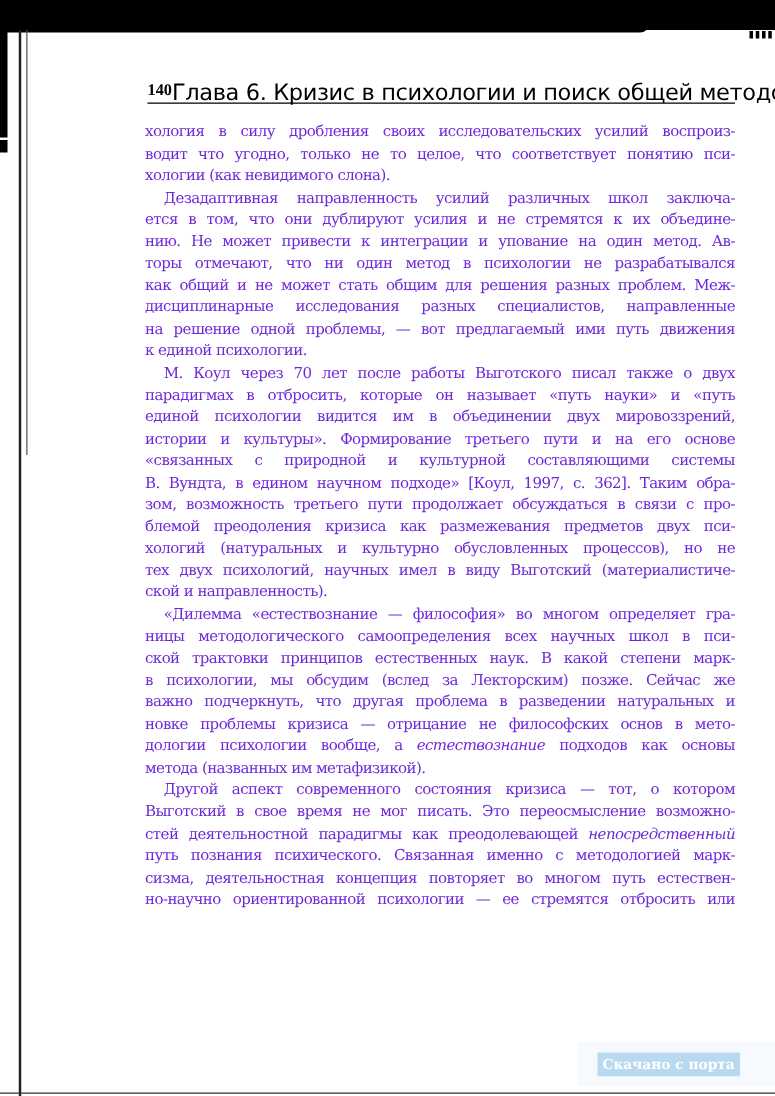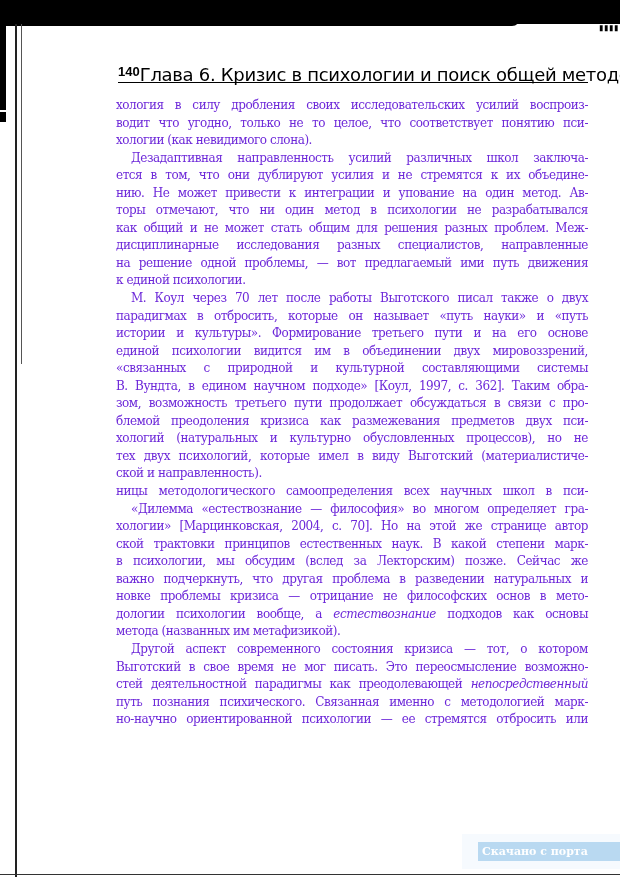--- a/index.html
+++ b/index.html
@@ -6,27 +6,27 @@
   body { width:620px; height:877px; background:#fff; position:relative; overflow:hidden; font-family:"DejaVu Serif", serif; }
   .top-bar { position:absolute; left:0; top:0; width:620px; height:24px; background:#000; }
   .top-bar-bump { position:absolute; left:0; top:18px; width:520px; height:8px; background:#000; border-radius:0 0 40px 0; }
   .left-bar { position:absolute; left:0; top:0; width:6px; height:110px; background:#000; }
   .left-nub { position:absolute; left:0; top:112px; width:6px; height:10px; background:#000; }
   .spine1 { position:absolute; left:15px; top:24px; width:2px; height:853px; background:#222; }
   .spine2 { position:absolute; left:21px; top:24px; width:1px; height:340px; background:#555; }
   .teeth { position:absolute; right:2px; top:22px; font-family:"DejaVu Sans Mono", monospace; font-size:10px; color:#000; letter-spacing:-1px; }
   .bottom-line { position:absolute; left:0; bottom:2px; width:620px; height:1px; background:#333; }
   .header { position:absolute; left:118px; top:64px; width:470px; height:18px; border-bottom:1.5px solid #000; display:flex; }
-  .page-num { font-family:Liberation Sans, sans-serif; font-weight:bold; font-size:13px; width:108px; }
+  .page-num { font-family:Liberation Serif, serif; font-weight:bold; font-size:13px; width:108px; }
   .running-title { font-family:"DejaVu Sans", sans-serif; font-size:18px; letter-spacing:-0.3px; white-space:nowrap; }
   .text { position:absolute; left:116px; top:97px; width:472px; font-size:12px; line-height:17.55px; color:#6d28d9; letter-spacing:-0.45px; }
   .line { white-space:nowrap; display:block; text-align-last:justify; text-align:justify; }
   .line.last { text-align-last:left; }
   .line.indent { text-indent:15px; }
-  .watermark { position:absolute; left:478px; top:842px; width:142px; height:19px; background:#b9d9f1; color:#fff; font-weight:bold; font-size:11px; line-height:19px; padding-left:4px; box-sizing:border-box; white-space:nowrap; overflow:hidden; }
+  .watermark { position:absolute; left:478px; top:842px; width:114px; height:19px; background:#b9d9f1; color:#fff; font-weight:bold; font-size:11px; line-height:19px; padding-left:4px; box-sizing:border-box; white-space:nowrap; overflow:hidden; }
   .watermark-glow { position:absolute; left:462px; top:834px; width:158px; height:35px; background:#f6fafe; }
 </style>
 </head>
 <body>
 
 <div class="top-bar"></div>
 <div class="top-bar-bump"></div>
 <div class="left-bar"></div>
 <div class="left-nub"></div>
 <div class="spine1"></div>
@@ -51,44 +51,44 @@
       <span class="line">нию. Не может привести к интеграции и упование на один метод. Ав-</span>
       <span class="line">торы отмечают, что ни один метод в психологии не разрабатывался</span>
       <span class="line">как общий и не может стать общим для решения разных проблем. Меж-</span>
       <span class="line">дисциплинарные исследования разных специалистов, направленные</span>
       <span class="line">на решение одной проблемы, — вот предлагаемый ими путь движения</span>
       <span class="line last">к единой психологии.</span>
     </div>
     <div>
       <span class="line indent">М. Коул через 70 лет после работы Выготского писал также о двух</span>
       <span class="line">парадигмах в отбросить, которые он называет «путь науки» и «путь</span>
+      <span class="line">единой психологии видится им в объединении двух мировоззрений,</span>
       <span class="line">истории и культуры». Формирование третьего пути и на его основе</span>
-      <span class="line">единой психологии видится им в объединении двух мировоззрений,</span>
       <span class="line">«связанных с природной и культурной составляющими системы</span>
       <span class="line">В. Вундта, в едином научном подходе» [Коул, 1997, с. 362]. Таким обра-</span>
       <span class="line">зом, возможность третьего пути продолжает обсуждаться в связи с про-</span>
       <span class="line">блемой преодоления кризиса как размежевания предметов двух пси-</span>
       <span class="line">хологий (натуральных и культурно обусловленных процессов), но не</span>
-      <span class="line">тех двух психологий, которые имел в виду Выготский (материалистиче-</span>
+      <span class="line">тех двух психологий, научных имел в виду Выготский (материалистиче-</span>
       <span class="line last">ской и направленность).</span>
     </div>
     <div>
+      <span class="line indent">«Дилемма «естествознание — философия» во многом определяет гра-</span>
       <span class="line">ницы методологического самоопределения всех научных школ в пси-</span>
-      <span class="line indent">«Дилемма «естествознание — философия» во многом определяет гра-</span>
-      <span class="line">хологии» [Марцинковская, 2004, с. 70]. Но на этой же странице автор</span>
       <span class="line">ской трактовки принципов естественных наук. В какой степени марк-</span>
       <span class="line">в психологии, мы обсудим (вслед за Лекторским) позже. Сейчас же</span>
       <span class="line">важно подчеркнуть, что другая проблема в разведении натуральных и</span>
       <span class="line">новке проблемы кризиса — отрицание не философских основ в мето-</span>
       <span class="line">дологии психологии вообще, а <i>естествознание</i> подходов как основы</span>
       <span class="line last">метода (названных им метафизикой).</span>
     </div>
     <div>
       <span class="line indent">Другой аспект современного состояния кризиса — тот, о котором</span>
       <span class="line">Выготский в свое время не мог писать. Это переосмысление возможно-</span>
       <span class="line">стей деятельностной парадигмы как преодолевающей <i>непосредственный</i></span>
       <span class="line">путь познания психического. Связанная именно с методологией марк-</span>
+      <span class="line">сизма, деятельностная концепция повторяет во многом путь естествен-</span>
       <span class="line">но-научно ориентированной психологии — ее стремятся отбросить или</span>
     </div>
   </div>
 
 <div class="watermark-glow"></div>
 <div class="watermark">Скачано с порта</div>
 
 </body></html>

